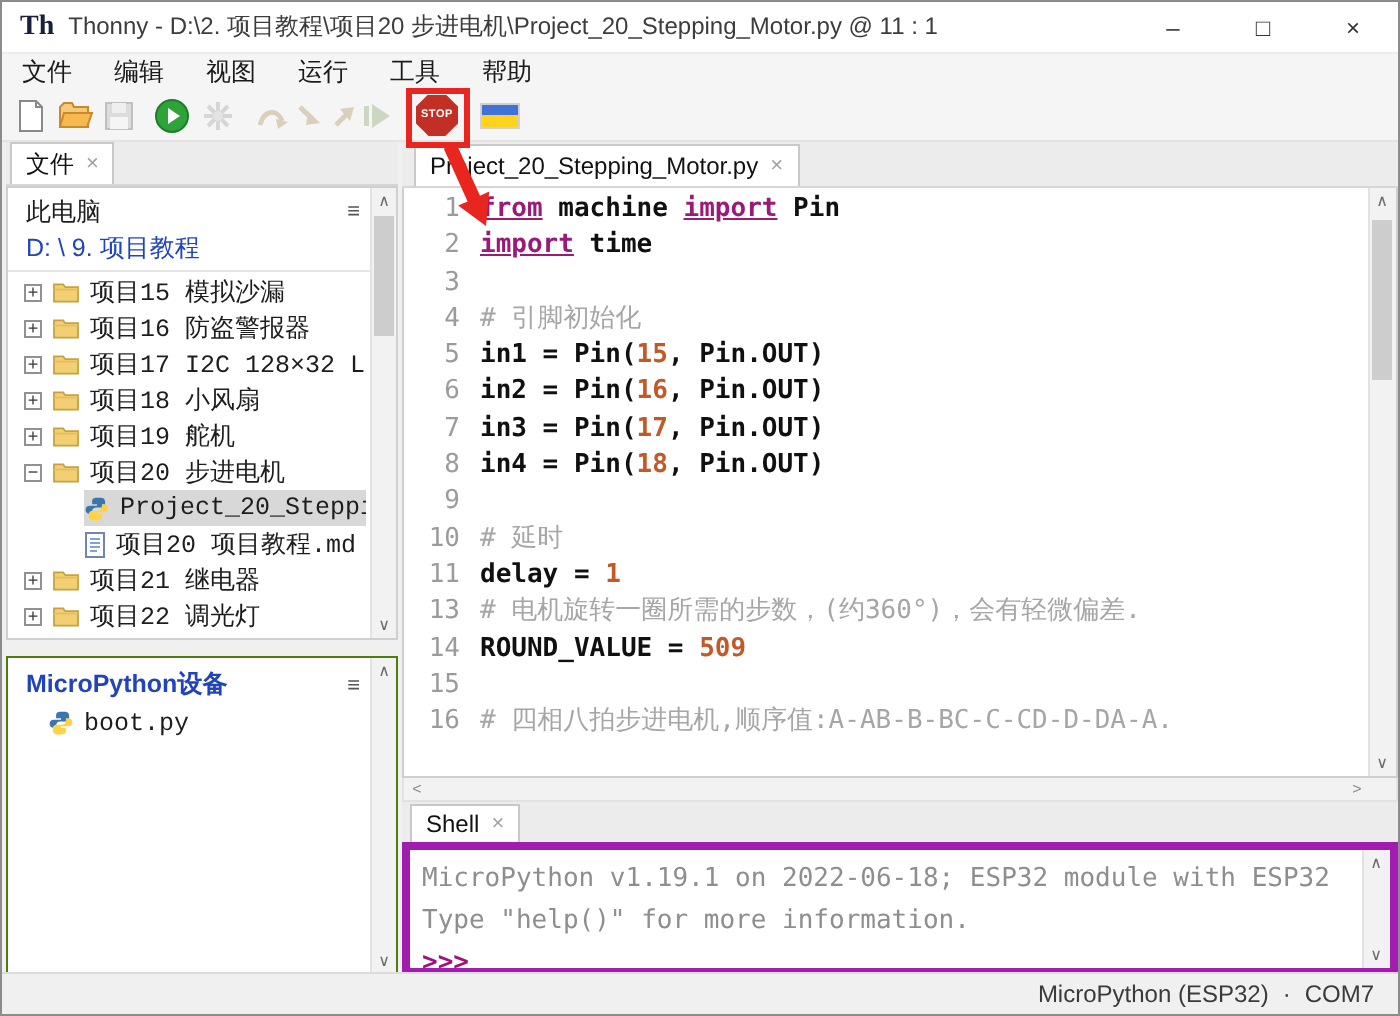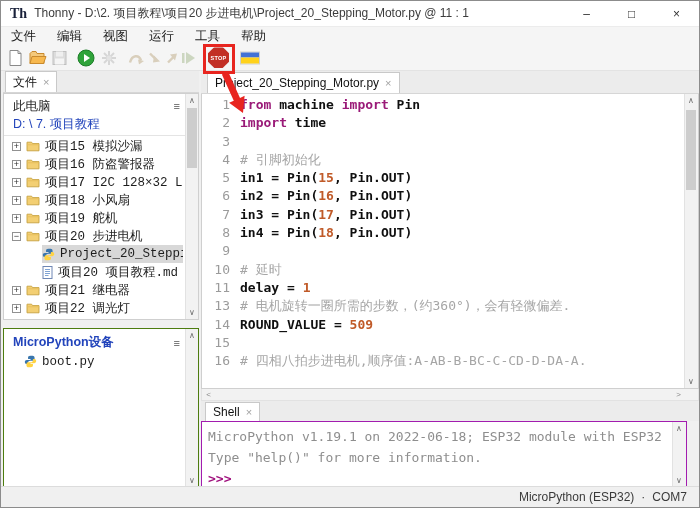--- a/index.html
+++ b/index.html
@@ -51,28 +51,28 @@
   .dev-hdr{display:flex;align-items:center;height:19px;padding:0 18px 0 9px;margin-top:4px;font-size:12.5px;font-weight:600;color:var(--blue);}
   .dev-hdr .burger{margin-left:auto;color:#555;font-size:11px;}
   
   #right{position:absolute;left:200px;top:70px;width:498px;height:417px;}
   #editor-tabbar{position:absolute;left:0;right:0;top:0;height:23px;background:#ececec;border-bottom:1px solid #d6d6d6;display:flex;align-items:flex-end;padding-left:6px;}
   #editor-area{position:absolute;left:0;right:0;top:23px;height:295px;background:#fff;border:1px solid #cfcfcf;border-top:none;overflow:hidden;}
   #code-lines{position:absolute;left:0;top:2px;right:14px;font-family:"DejaVu Sans Mono","Liberation Mono",monospace;font-size:13px;}
   .code-line{height:18.3px;line-height:18.3px;display:flex;white-space:pre;}
   .ln{width:38px;text-align:right;padding-right:10px;color:#9b9b9b;flex:none;font-weight:500;}
   .code-text{font-weight:600;color:#101010;}
-  .kw{color:var(--kw);font-weight:700;}
+  .kw{color:var(--kw);font-weight:700;text-decoration:underline;}
   .pl{color:#101010;}
   .num{color:var(--num);}
   .cm{color:var(--cm);font-weight:400;}
   #editor-hscroll{position:absolute;left:0;right:0;top:318px;height:12px;background:#f2f2f2;border:1px solid #e2e2e2;border-top:none;}
   .harrow{position:absolute;top:0;width:13px;height:11px;display:flex;align-items:center;justify-content:center;font-size:8px;color:#8a8a8a;}
   #shell-tabbar{position:absolute;left:0;right:0;top:330px;height:20px;background:#ececec;display:flex;align-items:flex-end;padding-left:4px;}
-  #shell-area{position:absolute;left:0;right:12px;top:350px;height:67px;background:#fff;border:1px solid #a21caf;overflow:hidden;}
+  #shell-area{position:absolute;left:0;right:0;top:350px;height:67px;background:#fff;border:4px solid #a21caf;overflow:hidden;}
   #shell-lines{padding:4px 8px 0 6px;font-family:"DejaVu Sans Mono","Liberation Mono",monospace;font-size:13px;}
   .shell-line{height:21px;line-height:21px;white-space:pre;}
   .out{color:var(--shellout);}
   .prompt{color:var(--prompt);font-weight:700;}
   
   #statusbar{position:absolute;left:0;right:0;bottom:0;height:21px;background:#f0f0f0;border-top:1px solid #dcdcdc;display:flex;align-items:center;justify-content:flex-end;padding-right:12px;gap:7px;font-size:12px;color:#3a3a3a;}
 </style>
 </head>
 <body>
 
@@ -180,21 +180,21 @@
         <span>文件</span>
         <span class="x">×</span>
       </span>
     </div>
 
     <div id="files-box">
       <div class="hdr-row">
         <span>此电脑</span>
         <span class="burger">≡</span>
       </div>
-      <div class="path-row">D: \ 7. 项目教程</div>
+      <div class="path-row">D: \ 9. 项目教程</div>
       <div class="tree-sep"></div>
       <div id="tree">
           <div class="tree-row">
             <span class="expander">+</span>
             <span class="row-inner">
               <span style="display: flex;">
                 <svg width="14" height="12" viewBox="0 0 14 12" style="flex:none">
                   <path d="M1 2.2 1 10.8 13 10.8 13 3.6 6.6 3.6 5.6 2.2 1.6 2.2Z" fill="#f3cf73" stroke="#c6a23f" stroke-width="0.9"></path>
                   <path d="M1 4.8H13" stroke="#e6bd5c" stroke-width="0.9"></path>
                 </svg>

